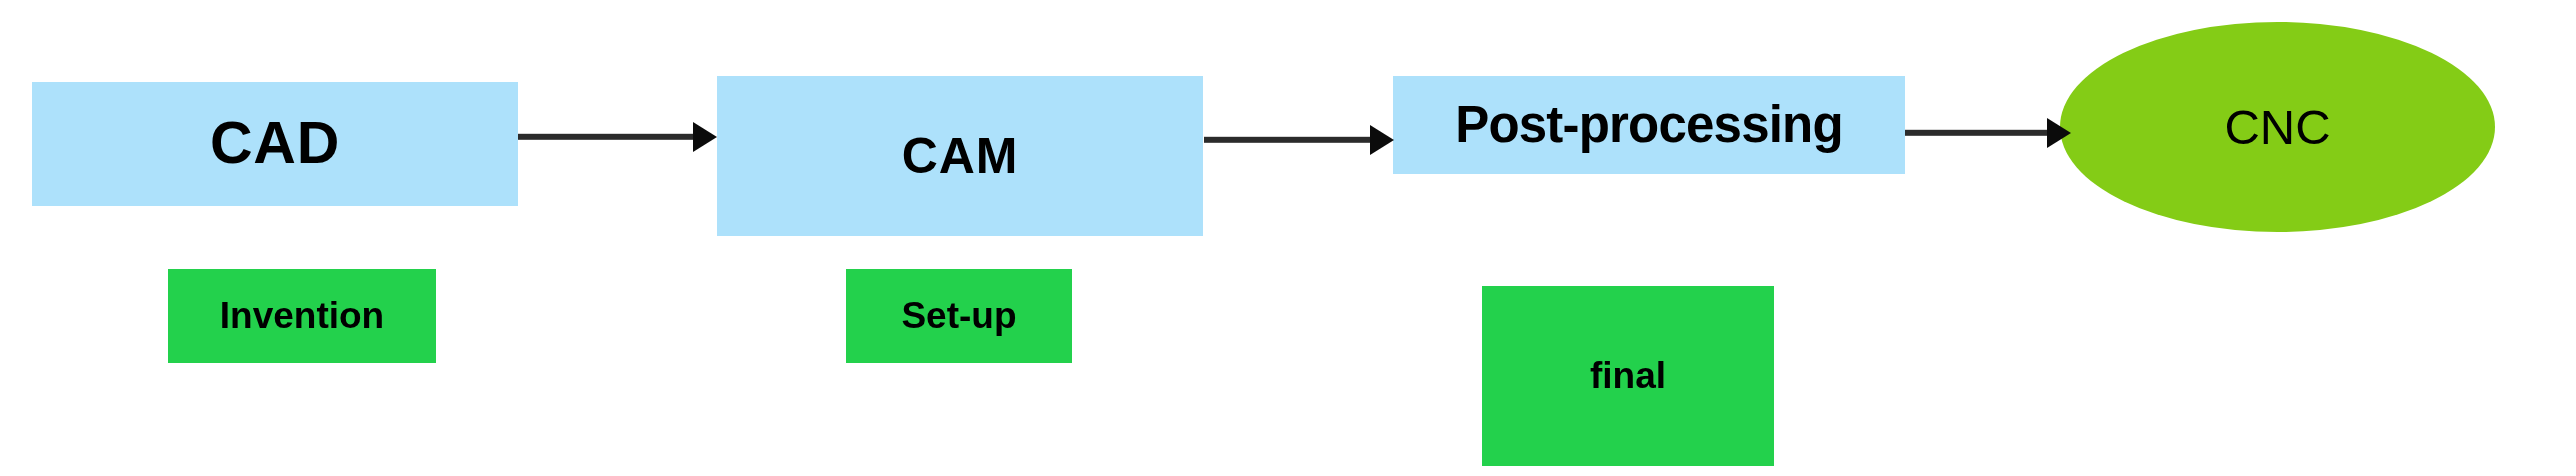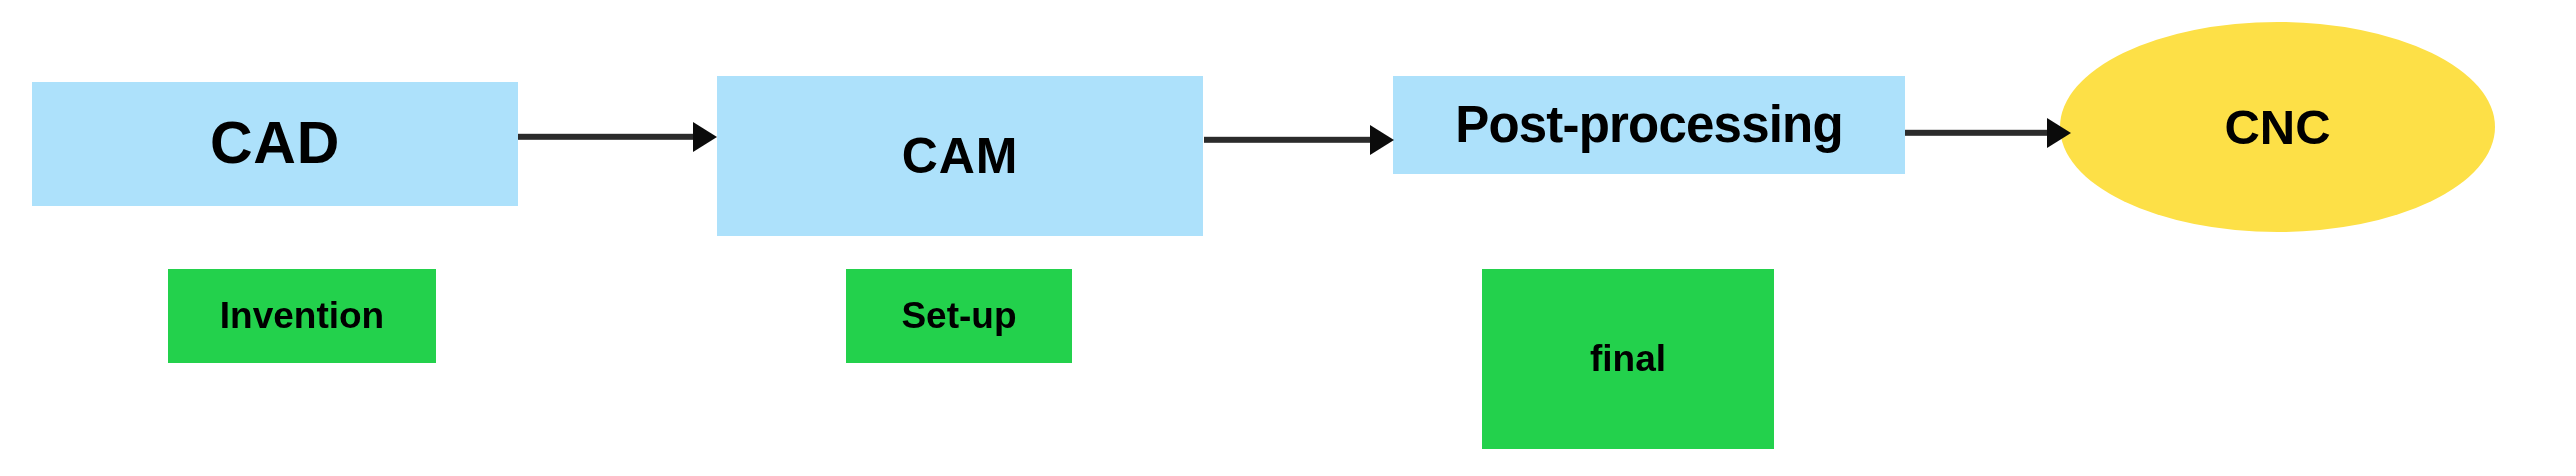--- a/index.html
+++ b/index.html
@@ -26,37 +26,37 @@
     color: #000000;
     box-sizing: border-box;
     line-height: 1.08;
   }
   .process-box {
     background: #ADE1FB;
     font-weight: 700;
     text-align: center;
   }
   .terminator {
-    background: #fde047;
+    background: #84cc16;
     border-radius: 50%;
-    font-weight: 700;
+    font-weight: 400;
   }
   .annotation-box {
     background: #23D14C;
     font-weight: 700;
     color: #000000;
   }
   
   #node-cad      { left: 32px;   top: 82px; width: 486px; height: 124px; font-size: 59px; letter-spacing: 0.8px; }
   #node-cam      { left: 717px;  top: 76px;  width: 486px; height: 160px; font-size: 50px; letter-spacing: 0.8px; }
   #node-post     { left: 1393px; top: 76px;  width: 512px; height: 98px; font-size: 51px; letter-spacing: -0.8px; }
   #node-cnc      { left: 2060px; top: 22px;  width: 435px; height: 210px; font-size: 49px; }
   #ann-invention { left: 132px;  top: 269px; width: 268px; height: 94px; font-size: 37px; margin-left: 36px; }
   #ann-setup     { left: 846px; top: 269px; width: 226px; height: 94px; font-size: 37px; }
-  #ann-final     { left: 1482px; top: 269px; width: 292px; height: 180px; font-size: 37px; }
+  #ann-final     { left: 1482px; top: 286px; width: 292px; height: 180px; font-size: 37px; }
 
   .connector {
     position: absolute;
     height: 0;
   }
   .connector .shaft {
     position: absolute;
     left: 0;
     top: 0;
     height: 6.4px;

